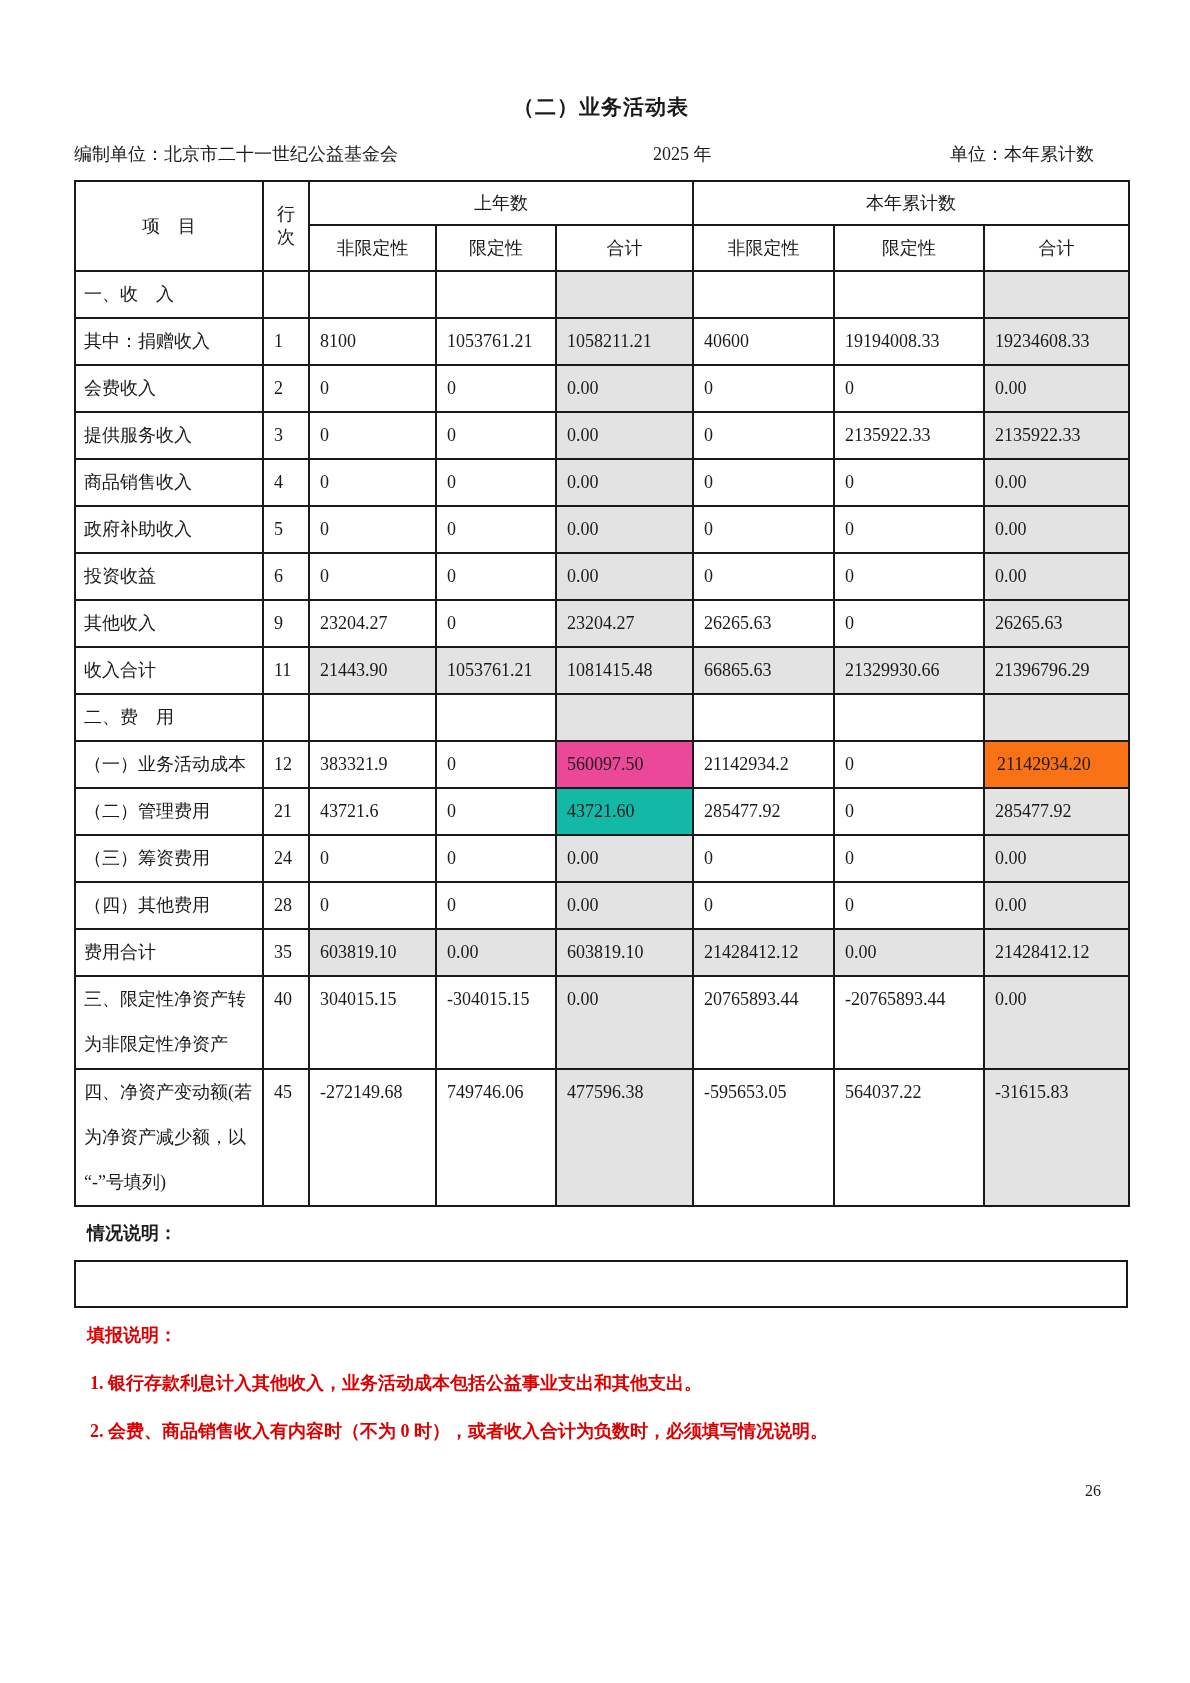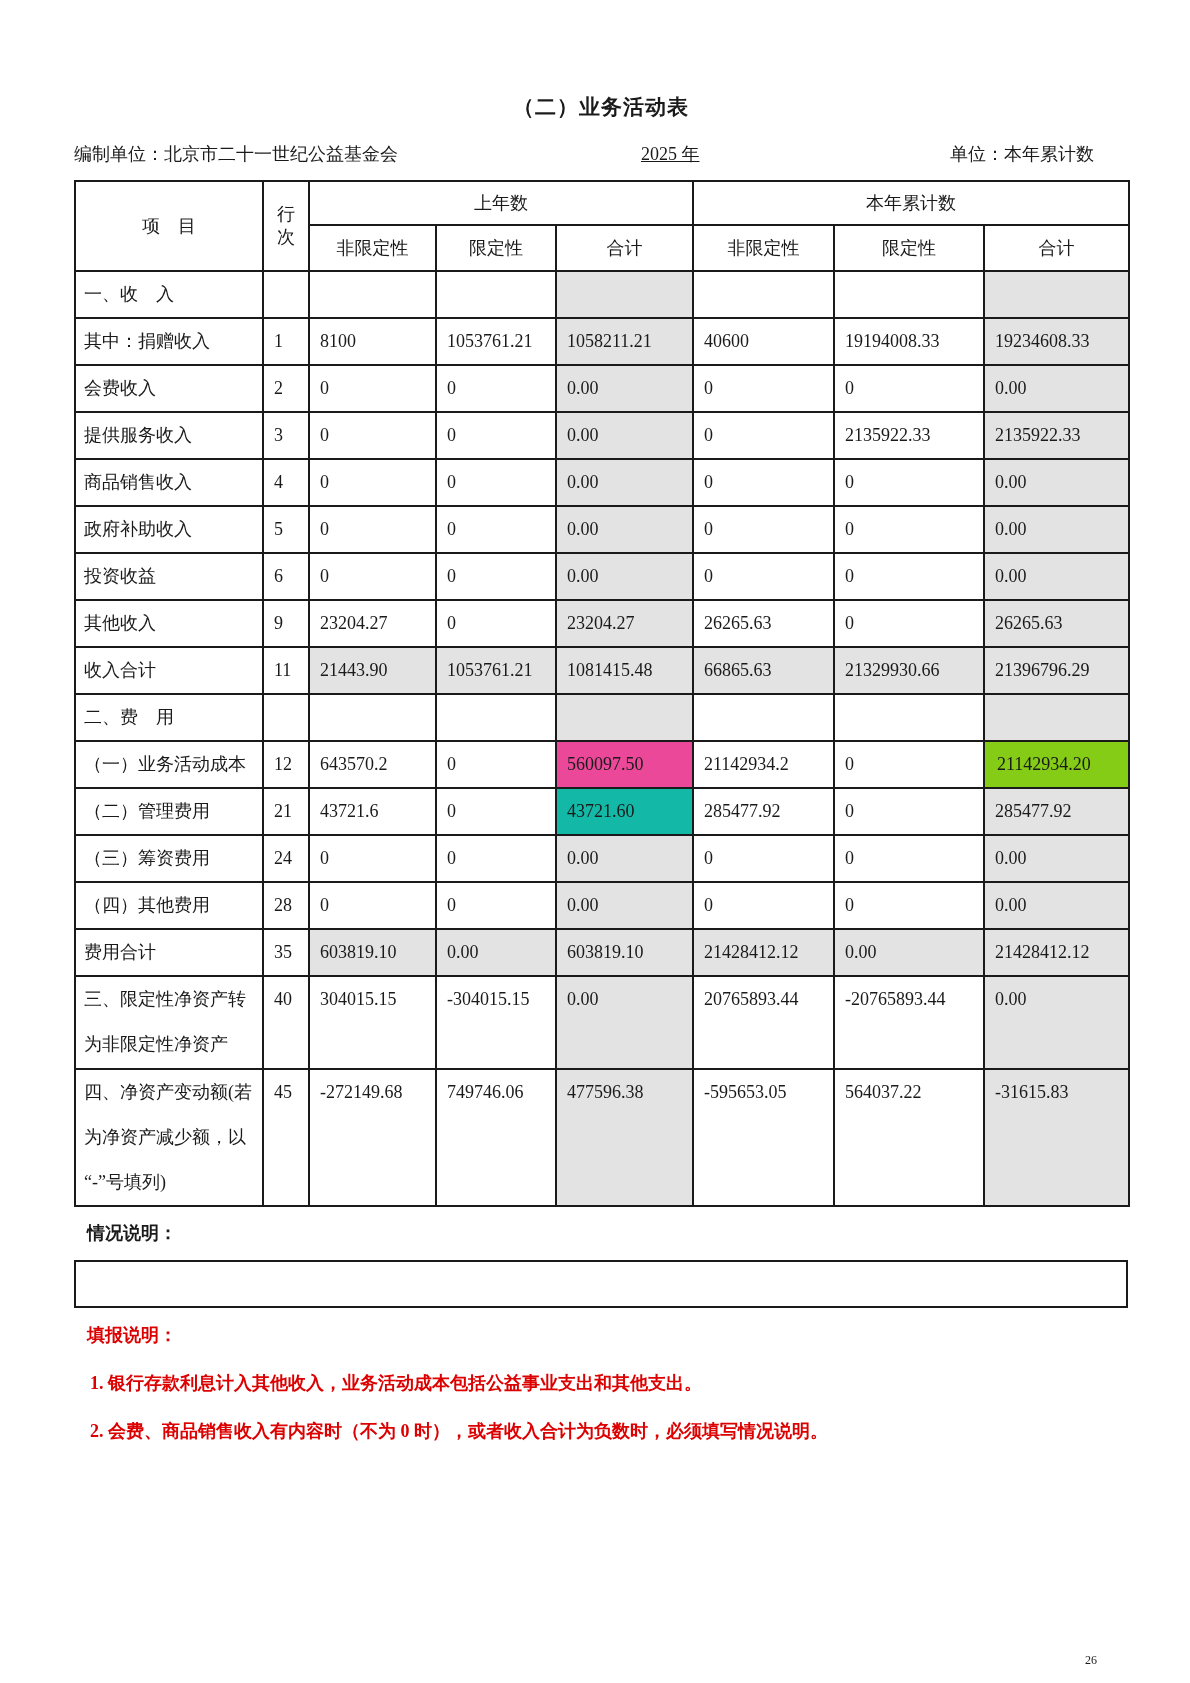--- a/index.html
+++ b/index.html
@@ -28,21 +28,21 @@
     letter-spacing: 1px;
   }
   .meta {
     position: relative;
     margin-top: 21px;
     height: 26px;
     font-size: 18px;
     line-height: 26px;
   }
   .meta .m-left  { position: absolute; left: 0; }
-  .meta .m-year  { position: absolute; left: 567px; text-decoration: underline; }
+  .meta .m-year  { position: absolute; left: 579px; }
   .meta .m-unit  { position: absolute; right: 34px; }
 
   table.biz {
     margin-top: 13px;
     width: 1054px;
     border-collapse: collapse;
     table-layout: fixed;
     font-size: 18px;
   }
   table.biz th, table.biz td {
@@ -97,22 +97,22 @@
   .fill-items { margin-left: 16px; font-family: Liberation Serif, serif; }
   .fill-items .fi {
     margin-top: 21px;
     font-size: 18px;
     font-weight: bold;
     line-height: 27px;
   }
   .page-number {
     position: absolute;
     left: 1085px;
-    top: 1653px;
-    font-size: 12px;
+    top: 1482px;
+    font-size: 16px;
   }
 </style>
 </head>
 <body>
 
 <div class="page">
   <div class="doc">
 
     <div class="title">（二）业务活动表</div>
 
@@ -247,26 +247,26 @@
             <td class="num"></td>
             <td class="num"></td>
             <td class="num gray" style="background: rgb(227, 227, 227);"></td>
             <td class="num"></td>
             <td class="num"></td>
             <td class="num gray" style="background: rgb(227, 227, 227);"></td>
           </tr>
           <tr>
             <td class="lbl">（一）业务活动成本</td>
             <td class="rno">12</td>
-            <td class="num">643570.2</td>
+            <td class="num">383321.9</td>
             <td class="num">0</td>
             <td class="num gray" style="background: #ec4899;">560097.50</td>
             <td class="num">21142934.2</td>
             <td class="num">0</td>
-            <td class="num gray" style="background: #84cc16; padding-left: 12px;">21142934.20</td>
+            <td class="num gray" style="background: #f97316; padding-left: 12px;">21142934.20</td>
           </tr>
           <tr>
             <td class="lbl">（二）管理费用</td>
             <td class="rno">21</td>
             <td class="num">43721.6</td>
             <td class="num">0</td>
             <td class="num gray" style="background: #14b8a6;">43721.60</td>
             <td class="num">285477.92</td>
             <td class="num">0</td>
             <td class="num gray" style="background: rgb(227, 227, 227);">285477.92</td>

